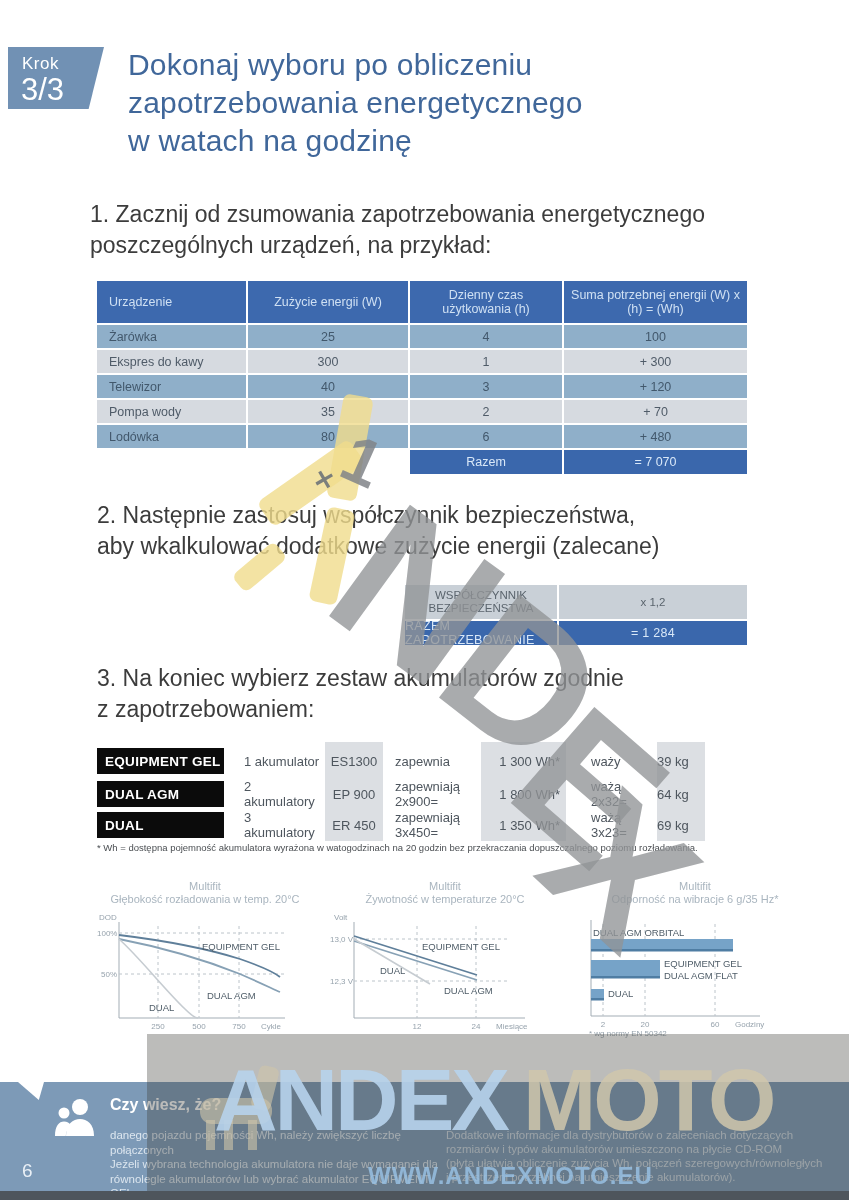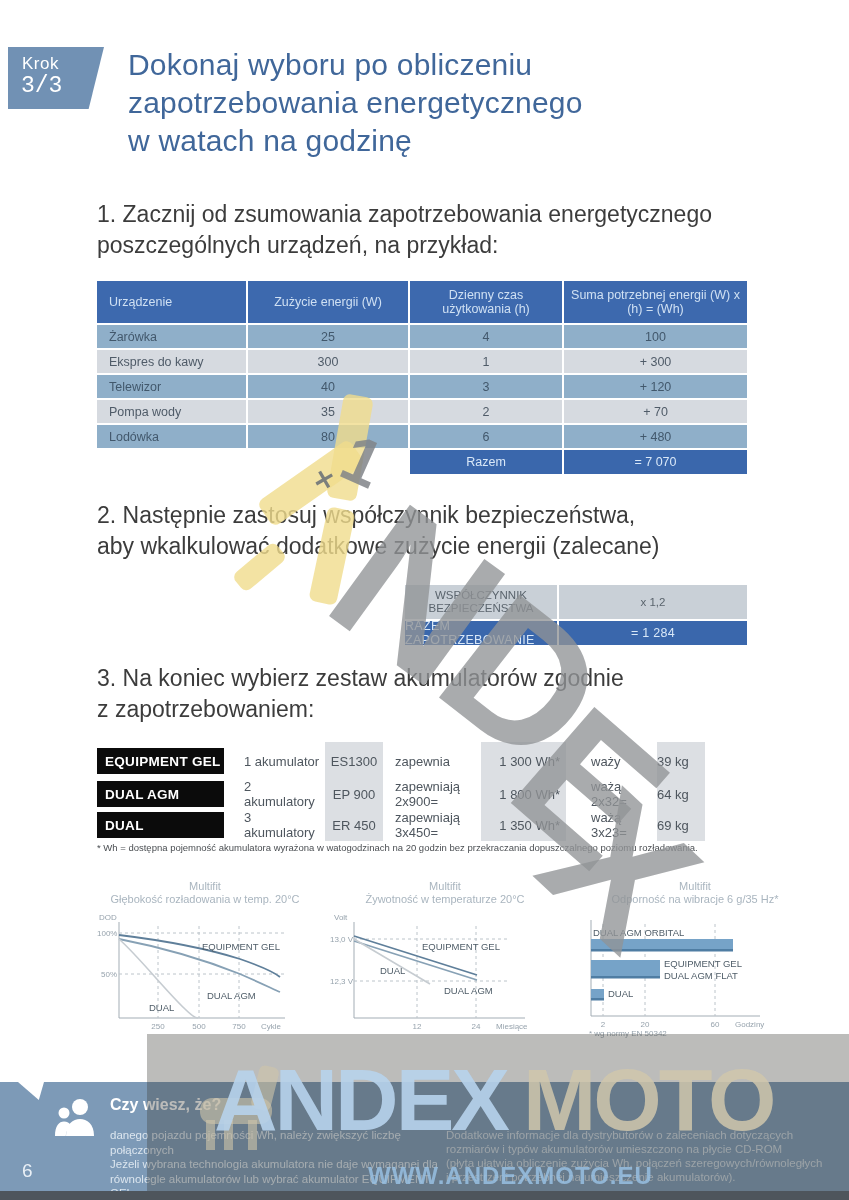--- a/index.html
+++ b/index.html
@@ -4,21 +4,21 @@
 <style>
   html,body{margin:0;padding:0;background:#e8e8e8;}
   .page{position:relative;width:849px;height:1200px;background:#ffffff;overflow:hidden;
         font-family:"Liberation Sans", sans-serif; margin:0 auto;}
   .abs{position:absolute;}
 
   
   .badge{left:8px;top:47px;width:96px;height:62px;background:#7191b4;color:#fff;
          clip-path:polygon(0 0,100% 0,84% 100%,0 100%);z-index:2;}
   .badge .krok{font-size:17px;margin:7px 0 0 14px;letter-spacing:.5px;}
-  .badge .val{font-size:23px;margin:0 0 0 13px;line-height:1.05;font-family:Liberation Mono, monospace;}
+  .badge .val{font-size:31px;margin:0 0 0 13px;line-height:1.05;}
   .doc-title{left:128px;top:46px;color:#40679a;font-size:30px;line-height:38px;letter-spacing:.2px;}
 
   
   .h1{color:#3c3c3c;font-size:23px;line-height:31px;}
 
   
   .tbl1{left:97px;top:281px;width:650px;display:grid;
         grid-template-columns:149px 160px 152px 183px;gap:2px;font-size:12.5px;}
   .tbl1 .hc{background:#3d69ae;color:#cfe0f3;height:42px;display:flex;align-items:center;
             justify-content:center;text-align:center;line-height:14px;padding:0 6px;box-sizing:border-box;}
@@ -98,21 +98,21 @@
   <div class="abs badge">
     <div class="krok">Krok</div>
     <div class="val">3/3</div>
   </div>
   <div class="abs doc-title">
     <div>Dokonaj wyboru po obliczeniu</div>
     <div>zapotrzebowania energetycznego</div>
     <div>w watach na godzinę</div>
   </div>
 
-  <div class="abs h1" style="left:97px;top:199px;">
+  <div class="abs h1" style="left:90px;top:199px;">
     <div>1. Zacznij od zsumowania zapotrzebowania energetycznego</div>
     <div>poszczególnych urządzeń, na przykład:</div>
   </div>
 
   <div class="abs tbl1">
     <div class="hc first">Urządzenie</div>
     <div class="hc">Zużycie energii (W)</div>
     <div class="hc">Dzienny czas użytkowania (h)</div>
     <div class="hc">Suma potrzebnej energii (W) x (h) = (Wh)</div>
 

